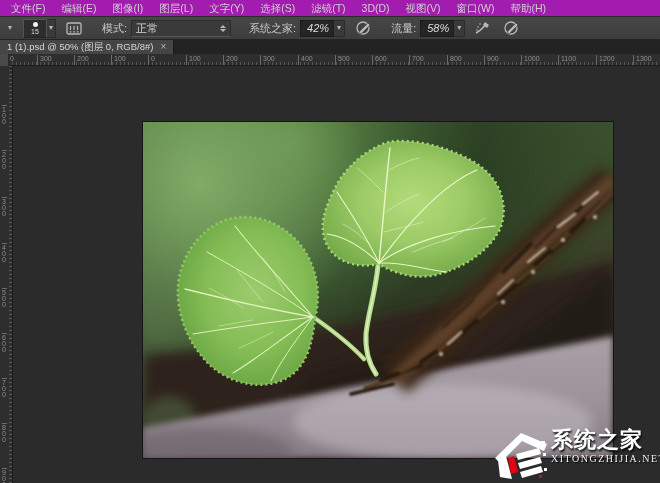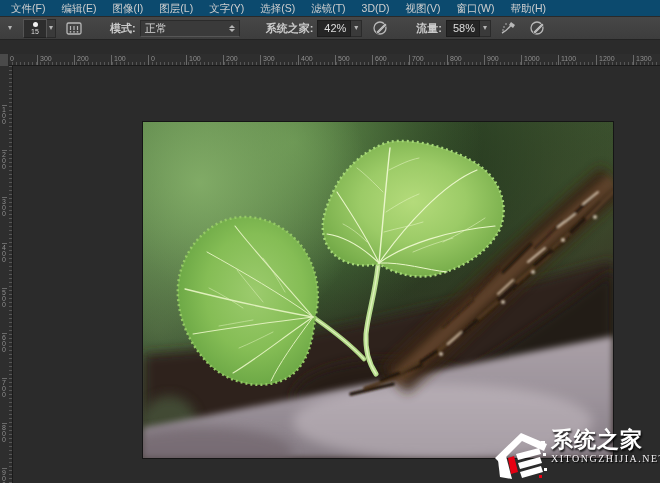--- a/index.html
+++ b/index.html
@@ -1,47 +1,47 @@
 <!DOCTYPE html>
 <html><head>
 <meta charset="utf-8">
 <style>
   html,body{margin:0;padding:0;background:#1e1e1e;}
   *{box-sizing:border-box;font-family:"Liberation Sans","DejaVu Sans",sans-serif;}
   #app{position:relative;width:660px;height:483px;background:#2b2b2b;overflow:hidden;
        -webkit-user-select:none;user-select:none;}
 
   
-  .menubar{position:absolute;left:0;top:0;width:660px;height:17px;background:#0c4a6e;
+  .menubar{position:absolute;left:0;top:0;width:660px;height:17px;background:#a21caf;
            border-bottom:1px solid #2a2a2a;display:flex;align-items:center;padding-left:3px;}
   .menu-item{font-size:10.5px;color:#cfcfcf;padding:0 8px;line-height:17px;white-space:nowrap;cursor:default;}
 
   
   .optionsbar{position:absolute;left:0;top:17px;width:660px;height:23px;
               background:linear-gradient(#474747,#3d3d3d);border-bottom:1px solid #232323;
               display:flex;align-items:center;font-size:11px;color:#c9c9c9;}
-  .opt-label{margin:0 4px 0 26px;white-space:nowrap;font-weight:bold;}
+  .opt-label{margin:0 4px 0 18px;white-space:nowrap;}
   .dd-arrow{font-size:8px;color:#b5b5b5;line-height:1;}
   .preset-arrow{margin-left:5px;width:10px;text-align:center;}
   .brush-chip{margin-left:8px;width:24px;height:19px;background:#2d2d2d;border:1px solid #555;
               border-bottom-color:#222;display:flex;flex-direction:column;align-items:center;justify-content:center;}
   .brush-dot{width:5px;height:5px;border-radius:50%;background:#f2f2f2;margin-bottom:1px;}
   .brush-size{font-size:7px;color:#ddd;line-height:7px;}
   .mini-dd{width:9px;height:19px;background:#3a3a3a;border:1px solid #2a2a2a;border-left:none;
            display:flex;align-items:center;justify-content:center;}
   .icon-btn{width:20px;height:18px;margin-left:8px;display:flex;align-items:center;justify-content:center;}
   .select{width:100px;height:17px;background:#3a3a3a;border:1px solid #2b2b2b;border-bottom-color:#565656;
           display:flex;align-items:center;padding:0 4px;color:#d6d6d6;justify-content:flex-end;}
   .select .grow{flex:1;}
   .updown{display:flex;flex-direction:column;gap:1px;}
   .updown i{display:block;width:0;height:0;border-left:3px solid transparent;border-right:3px solid transparent;}
   .updown .up{border-bottom:3px solid #b5b5b5;}
   .updown .dn{border-top:3px solid #b5b5b5;}
   .val-box{min-width:34px;height:17px;background:#252525;border:1px solid #1c1c1c;
-           display:flex;align-items:center;justify-content:flex-end;padding:0 4px;color:#dedede;}
+           display:flex;align-items:center;justify-content:flex-end;padding:0 4px;color:#dedede;font-style:italic;}
   .val-dd{width:11px;height:17px;background:#3a3a3a;border:1px solid #2a2a2a;border-left:none;
           display:flex;align-items:center;justify-content:center;}
 
   
   .tabbar{position:absolute;left:0;top:40px;width:660px;height:14px;background:#222222;display:flex;}
   .tab{height:14px;background:#454545;border-right:1px solid #1a1a1a;display:flex;align-items:center;
        padding:0 7px;gap:7px;}
   .tab-title{font-size:9.5px;color:#d8d8d8;white-space:nowrap;}
   .tab-close{font-size:10px;color:#b0b0b0;line-height:1;cursor:default;}
 
@@ -158,20 +158,26 @@
       </svg>
     </div>
     <div class="icon-btn">
       <svg width="17" height="16" viewBox="0 0 17 16">
         <circle cx="8" cy="8" r="6" fill="none" stroke="#b8b8b8" stroke-width="1.3"></circle>
         <path d="M4,12 L13,3 L15,5 L6,14 Z" fill="#b8b8b8" stroke="#3d3d3d" stroke-width="0.6"></path>
       </svg>
     </div>
   </div>
 
+  <div class="tabbar">
+    <div class="tab">
+      <span class="tab-title">1 (1).psd @ 50% (图层 0, RGB/8#)</span>
+      <span class="tab-close">×</span>
+    </div>
+  </div>
 
   <div class="hruler">
     <div class="ticks"></div>
   <span class="hlabel" style="left: 7px;">0</span>
       <span class="hlabel" style="left: 37px;">300</span>
       <span class="hlabel" style="left: 74px;">200</span>
       <span class="hlabel" style="left: 111px;">100</span>
       <span class="hlabel" style="left: 148px;">0</span>
       <span class="hlabel" style="left: 186px;">100</span>
       <span class="hlabel" style="left: 223px;">200</span>

